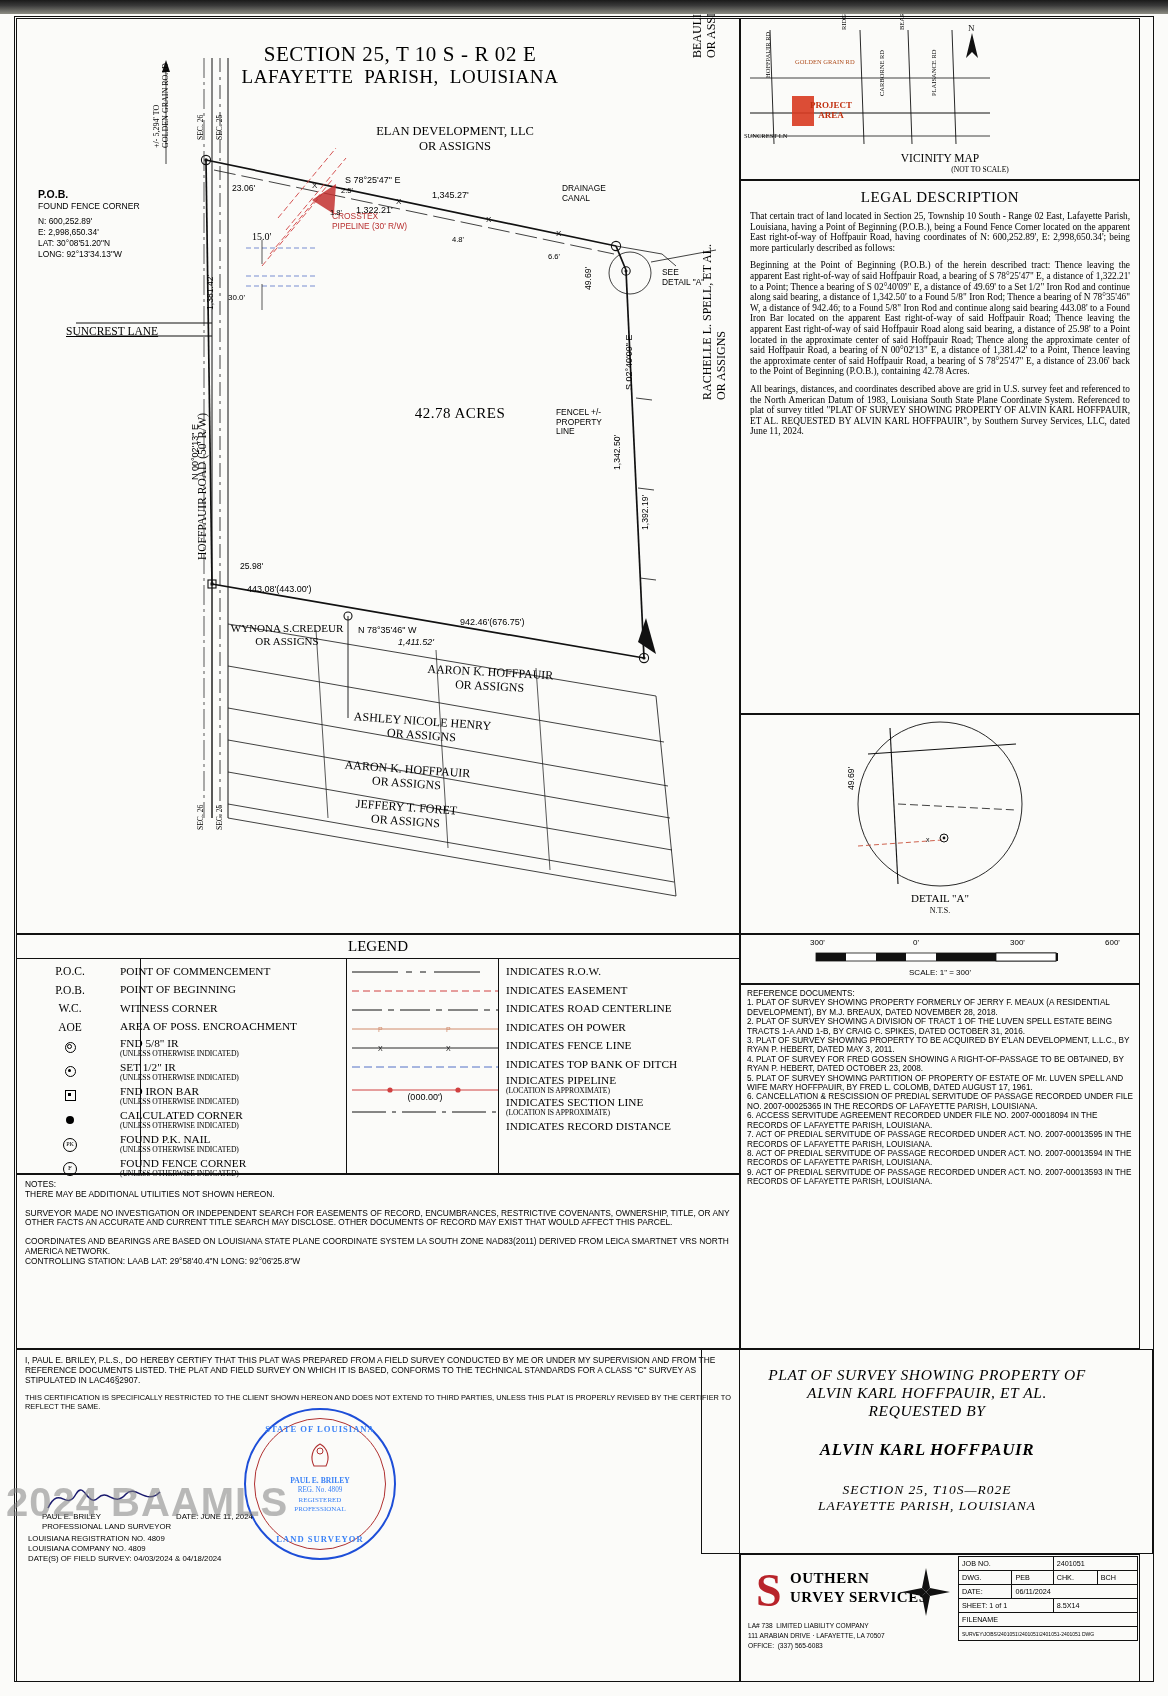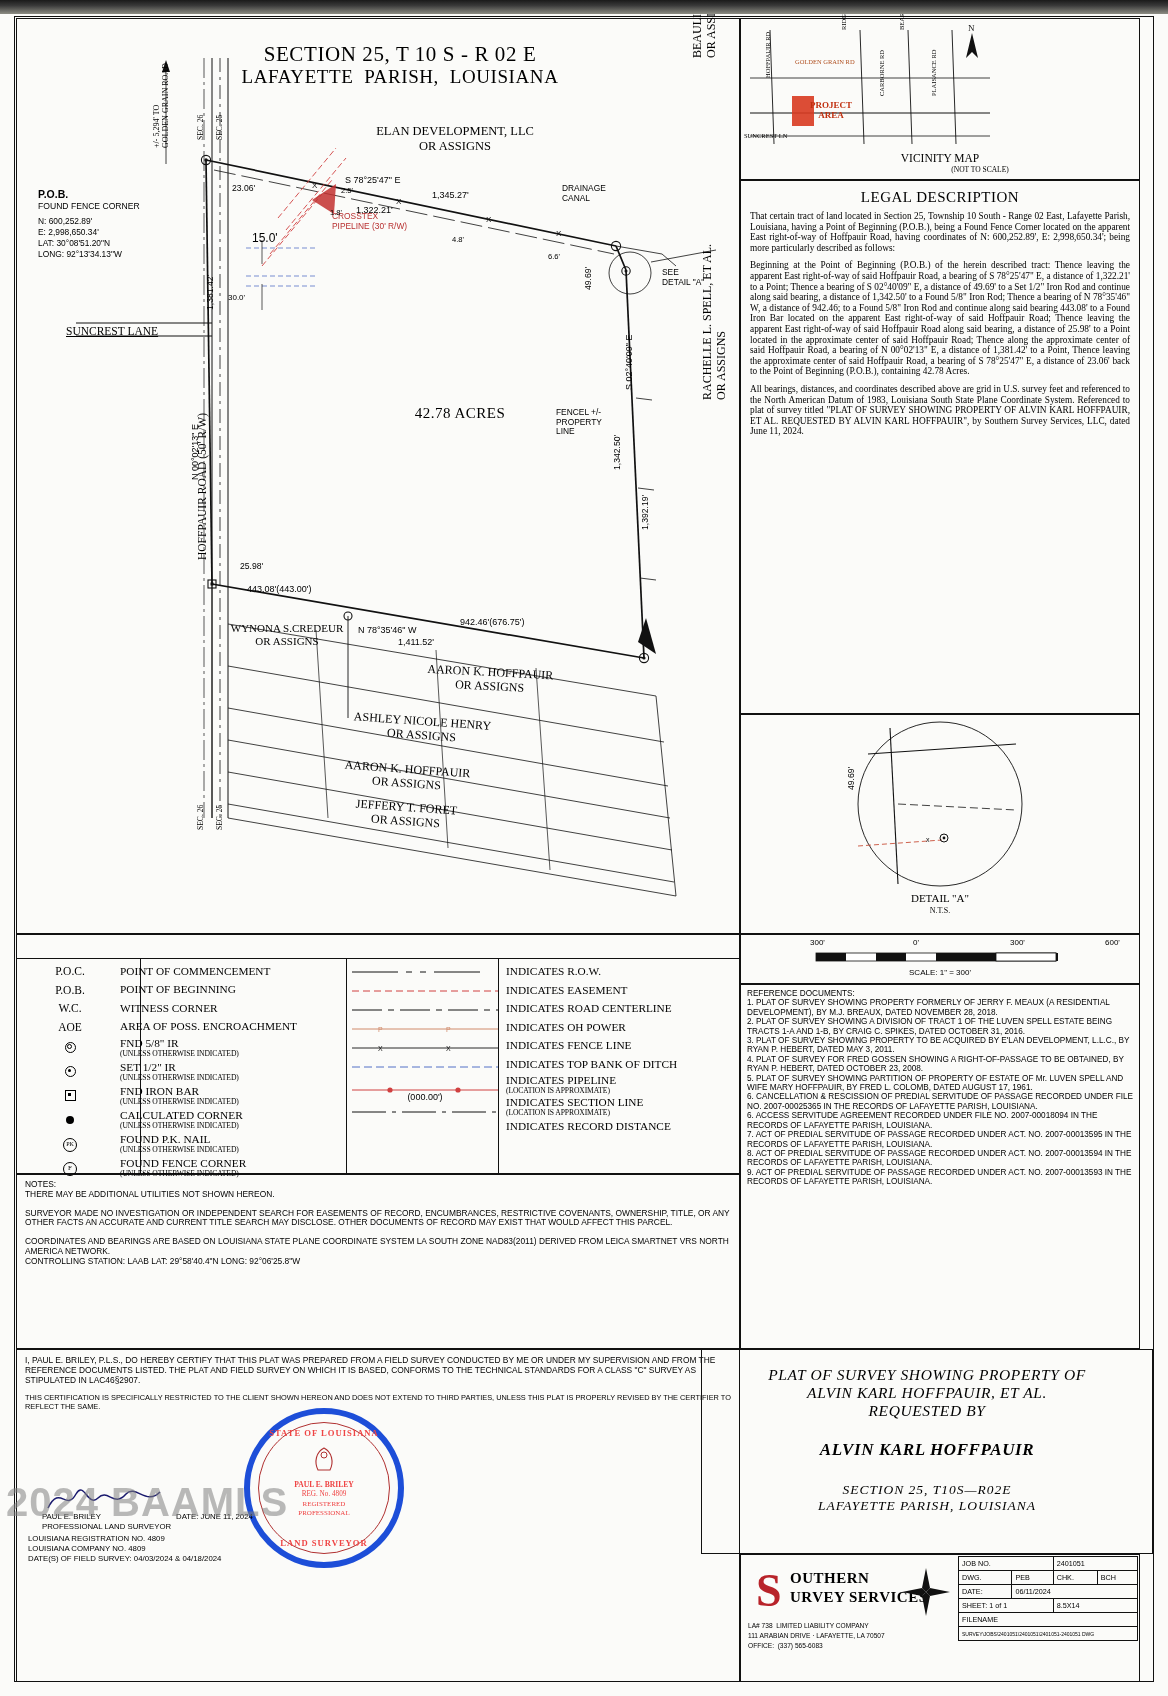--- a/index.html
+++ b/index.html
@@ -68,21 +68,21 @@
   .tb-l2{font-style:italic;font-weight:bold;font-size:17px;text-align:center;letter-spacing:.6px;}
   .tb-l3{font-style:italic;font-size:13.5px;text-align:center;letter-spacing:1px;}
 
   
   .bigS{font-family:"Liberation Serif",serif;font-weight:bold;font-size:46px;line-height:46px;}
 
   
   .jt{position:absolute;border-collapse:collapse;font-family:"Liberation Sans",sans-serif;font-size:7.2px;}
   .jt td{border:1px solid #111;padding:1px 3px;height:11px;}
 
-  .stamp{position:absolute;border:6px solid #1d4ed8;border-radius:50%;color:#ef4444;text-decoration:underline;}
+  .stamp{position:absolute;border:2px solid #1d4ed8;border-radius:50%;color:#3b82f6;text-decoration:underline;}
   .wm{position:absolute;color:rgba(130,130,130,.55);font-size:40px;font-family:"Liberation Sans",sans-serif;font-weight:bold;letter-spacing:1px;}
 </style>
 </head>
 <body>
 
 <div id="sheet">
 
   <div class="bdr" id="frame"></div>
 
   <div class="bdr" id="maparea"></div>
@@ -202,38 +202,38 @@
   <div class="txt sans" style="left:356px;top:205px;font-size:9px;">1,322.21'</div>
   <div class="txt sans" style="left:232px;top:183px;font-size:8.6px;">23.06'</div>
 
   <div class="txt sans" style="left:624px;top:390px;font-size:9px;transform:rotate(-90deg);transform-origin:0 0;">S 02°40'09" E</div>
   <div class="txt sans" style="left:583px;top:290px;font-size:8.6px;transform:rotate(-90deg);transform-origin:0 0;">49.69'</div>
   <div class="txt sans" style="left:612px;top:470px;font-size:8.6px;transform:rotate(-90deg);transform-origin:0 0;">1,342.50'</div>
   <div class="txt sans" style="left:640px;top:530px;font-size:8.6px;transform:rotate(-90deg);transform-origin:0 0;">1,392.19'</div>
 
   <div class="txt sans" style="left:358px;top:625px;font-size:9px;">N 78°35'46" W</div>
   <div class="txt sans" style="left:460px;top:617px;font-size:9px;">942.46'(676.75')</div>
-  <div class="txt sans" style="left:398px;top:637px;font-size:9px;">1,411.52'</div>
+  <div class="txt sans" style="left:398px;top:637px;font-size:9px;font-style:italic;">1,411.52'</div>
   <div class="txt sans" style="left:247px;top:584px;font-size:9px;">443.08'(443.00')</div>
   <div class="txt sans" style="left:240px;top:561px;font-size:8.6px;">25.98'</div>
 
   <div class="txt sans" style="left:190px;top:480px;font-size:9px;transform:rotate(-90deg);transform-origin:0 0;">N 00°02'13" E</div>
   <div class="txt sans" style="left:205px;top:310px;font-size:8.6px;transform:rotate(-90deg);transform-origin:0 0;">1,381.42'</div>
 
   <div class="txt sans" style="left:332px;top:212px;font-size:8.4px;line-height:9.6px;color:#b83030;">CROSSTEX
 PIPELINE (30' R/W)</div>
   <div class="txt sans" style="left:562px;top:184px;font-size:8.4px;line-height:9.6px;">DRAINAGE
 CANAL</div>
   <div class="txt sans" style="left:662px;top:268px;font-size:8.4px;line-height:9.6px;">SEE
 DETAIL "A"</div>
   <div class="txt sans" style="left:556px;top:408px;font-size:8.4px;line-height:9.6px;">FENCEL +/-
 PROPERTY
 LINE</div>
 
-  <div class="txt sans" style="left:252px;top:231px;font-size:12px;">15.0'</div>
+  <div class="txt sans" style="left:252px;top:231px;font-size:10px;font-family:Liberation Serif, serif;">15.0'</div>
   <div class="txt sans" style="left:228px;top:293px;font-size:8px;">30.0'</div>
   <div class="txt sans" style="left:330px;top:208px;font-size:7.6px;">1.8'</div>
   <div class="txt sans" style="left:318px;top:186px;font-size:7.6px;padding-left:23px;">2.5'</div>
   <div class="txt sans" style="left:452px;top:235px;font-size:7.6px;">4.8'</div>
   <div class="txt sans" style="left:548px;top:252px;font-size:7.6px;">6.6'</div>
 
   <div class="txt" style="left:222px;top:622px;width:130px;font-size:11px;line-height:13px;text-align:center;">WYNONA S.CREDEUR
 OR ASSIGNS</div>
   <div class="txt" style="left:400px;top:665px;width:180px;font-size:12px;line-height:14px;text-align:center;transform:rotate(3deg);">AARON K. HOFFPAUIR
 OR ASSIGNS</div>
@@ -320,20 +320,21 @@
       <p class="refp">5. PLAT OF SURVEY SHOWING PARTITION OF PROPERTY OF ESTATE OF Mr. LUVEN SPELL AND WIFE MARY HOFFPAUIR, BY FRED L. COLOMB, DATED AUGUST 17, 1961.</p>
       <p class="refp">6. CANCELLATION &amp; RESCISSION OF PREDIAL SERVITUDE OF PASSAGE RECORDED UNDER FILE NO. 2007-00025365 IN THE RECORDS OF LAFAYETTE PARISH, LOUISIANA.</p>
       <p class="refp">6. ACCESS SERVITUDE AGREEMENT RECORDED UNDER FILE NO. 2007-00018094 IN THE RECORDS OF LAFAYETTE PARISH, LOUISIANA.</p>
       <p class="refp">7. ACT OF PREDIAL SERVITUDE OF PASSAGE RECORDED UNDER ACT. NO. 2007-00013595 IN THE RECORDS OF LAFAYETTE PARISH, LOUISIANA.</p>
       <p class="refp">8. ACT OF PREDIAL SERVITUDE OF PASSAGE RECORDED UNDER ACT. NO. 2007-00013594 IN THE RECORDS OF LAFAYETTE PARISH, LOUISIANA.</p>
       <p class="refp">9. ACT OF PREDIAL SERVITUDE OF PASSAGE RECORDED UNDER ACT. NO. 2007-00013593 IN THE RECORDS OF LAFAYETTE PARISH, LOUISIANA.</p>
     </div>
   </div>
 
   <div class="bdr" id="legendbox"></div>
+  <div class="txt ctr" style="left:16px;top:938px;width:724px;font-size:15px;">LEGEND</div>
   <div class="thin" style="left:16px;top:958px;width:724px;height:216px;border-top:1.4px solid #111;border-left:none;border-right:none;border-bottom:none;"></div>
 
   <div class="thin" style="left:140px;top:958px;width:0;height:216px;border-right:1px solid #111;border-top:none;border-left:none;border-bottom:none;"></div>
   <div class="thin" style="left:346px;top:958px;width:0;height:216px;border-right:1px solid #111;border-top:none;border-left:none;border-bottom:none;"></div>
   <div class="thin" style="left:498px;top:958px;width:0;height:216px;border-right:1px solid #111;border-top:none;border-left:none;border-bottom:none;"></div>
 
   <div style="position:absolute;left:20px;top:962px;width:326px;">
     <div class="lgrow">
       <div class="lgsym">P.O.C.</div>
       <div class="lgtxt">POINT OF COMMENCEMENT</div>

